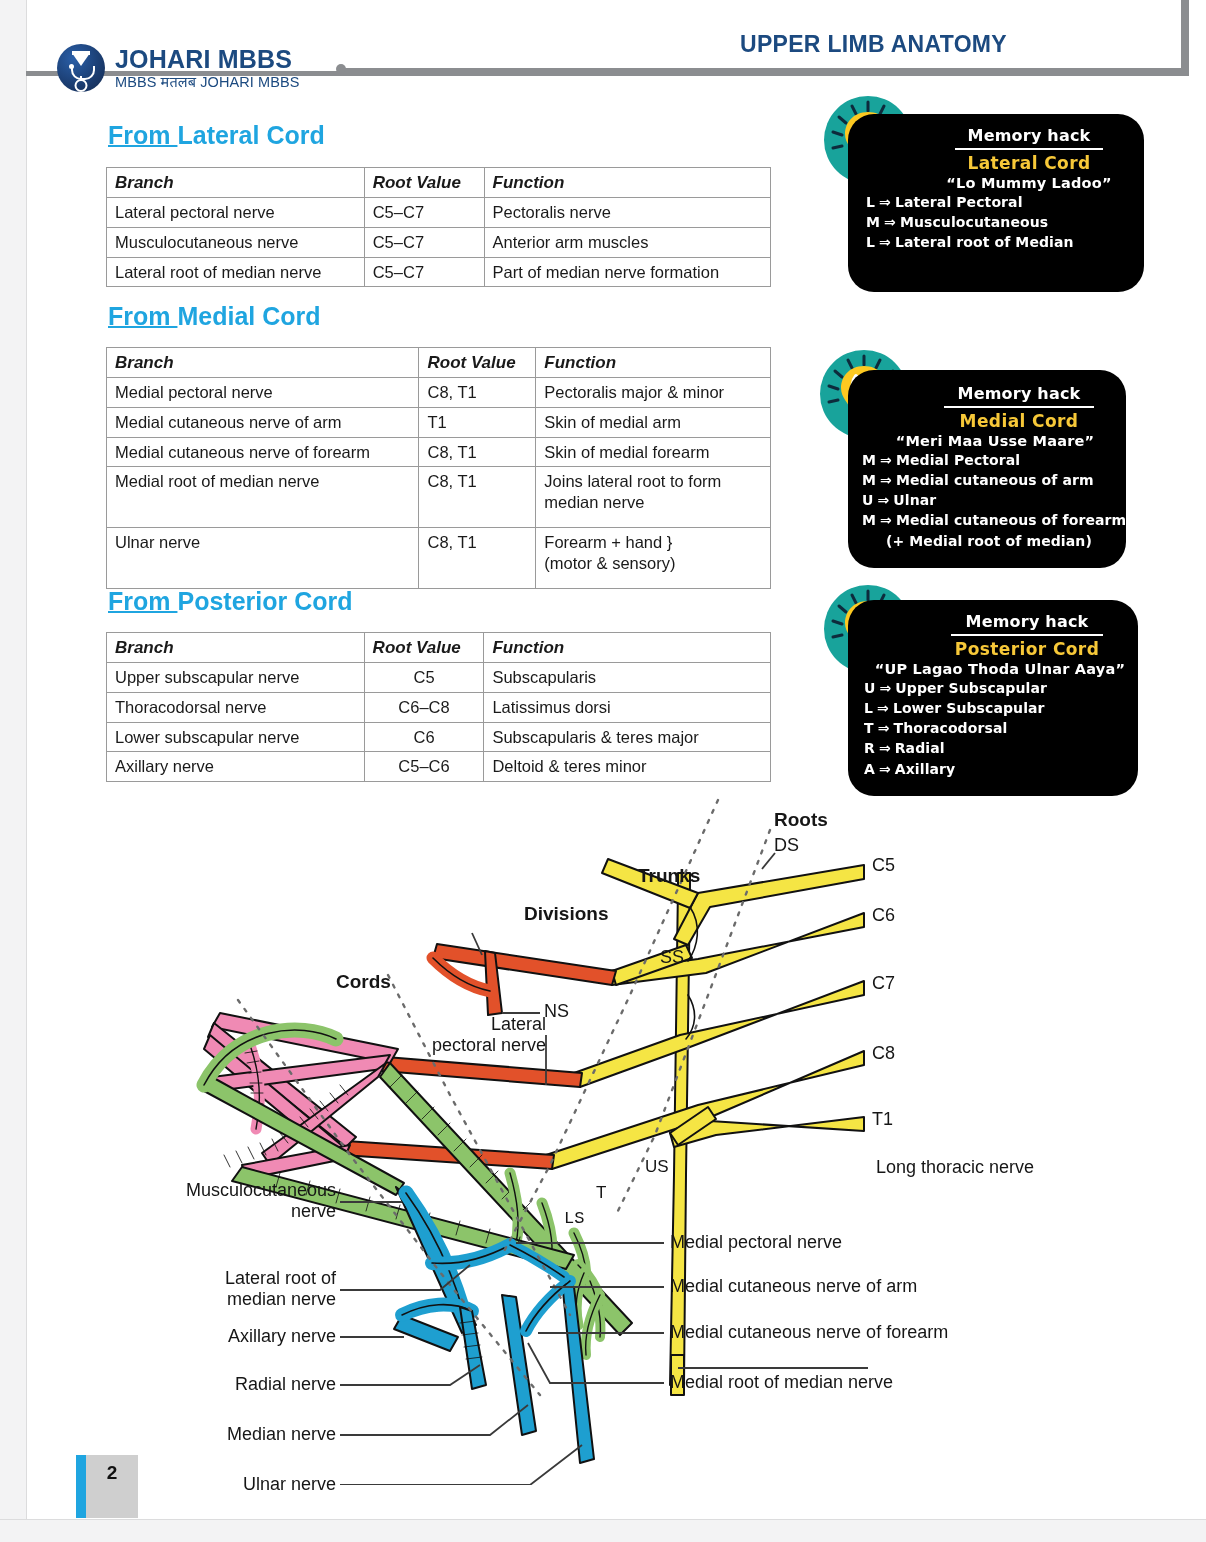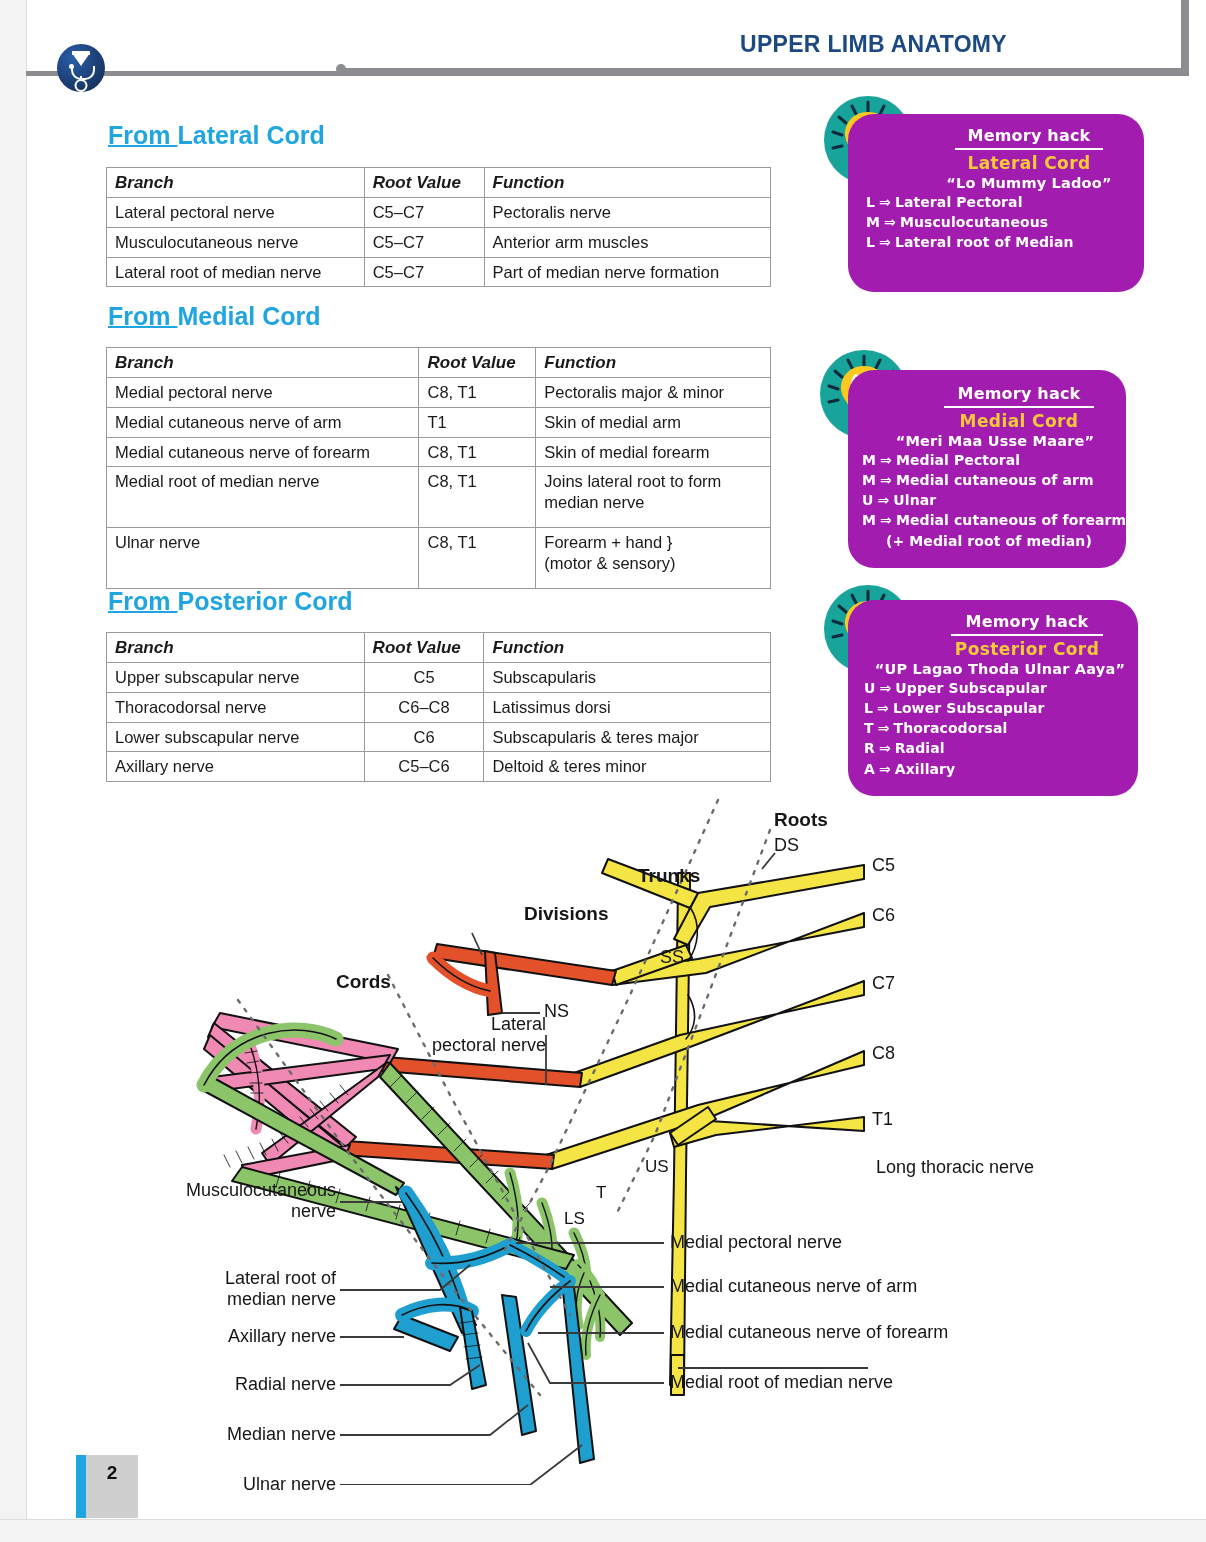--- a/index.html
+++ b/index.html
@@ -176,21 +176,21 @@
     font-style: italic;
     font-weight: bold;
     font-size: 17px;
     margin-top: 36px;
   }
   table.data td.rv { }
 
   
   .hack {
     position: absolute;
-    background: #a21caf;
+    background: #000000;
     border-radius: 26px;
     color: #ffffff;
     font-family: "DejaVu Sans", sans-serif;
     text-align: center;
     box-sizing: border-box;
   }
   .hack-title {
     font-size: 16px;
     font-weight: bold;
     letter-spacing: 0.2px;
@@ -284,20 +284,24 @@
   <div class="doc-title">UPPER LIMB ANATOMY</div>
 
   <div class="logo-wrap">
     <div class="logo-badge">
       <div class="gem-top"></div>
       <div class="gem"></div>
       <div class="ear-l"></div>
       <div class="scope-tube"></div>
       <div class="scope-stem"></div>
       <div class="scope-bell"></div>
+    </div>
+    <div class="logo-text">
+      <div class="logo-main">JOHARI MBBS</div>
+      <div class="logo-sub">MBBS मतलब JOHARI MBBS</div>
     </div>
   </div>
   <div class="logo-dot"></div>
   <div class="logo-line"></div>
 
   <div class="sec-head" style="left:108px; top:121px;"><span class="u">From </span><span>Lateral Cord</span></div>
 
   <table class="data" style="left:106px; top:167px; width:665px;">
     <colgroup>
         <col style="width:258px">
@@ -718,21 +722,21 @@
     <div class="dlabel" style="left:722px; top:178px;">C7</div>
     <div class="dlabel" style="left:722px; top:248px;">C8</div>
     <div class="dlabel" style="left:722px; top:314px;">T1</div>
 
     
     <div class="dlabel" style="left:624px; top:40px;">DS</div>
     <div class="dlabel" style="left:510px; top:108px;margin-top:44px;">SS</div>
     <div class="dlabel" style="left:394px; top:206px;">NS</div>
     <div class="dlabel small" style="left:448px; top:362px;margin-left:47px;">US</div>
     <div class="dlabel small" style="left:446px; top:388px;">T</div>
-    <div class="dlabel small" style="left:414px; top:414px;">LS</div>
+    <div class="dlabel small" style="left:414px; top:414px;font-family:Liberation Mono, monospace;">LS</div>
 
     
     <div class="dlabel" style="left:726px; top:362px;">Long thoracic nerve</div>
     <div class="dlabel" style="left:520px; top:437px;">Medial pectoral nerve</div>
     <div class="dlabel" style="left:520px; top:481px;">Medial cutaneous nerve of arm</div>
     <div class="dlabel" style="left:520px; top:527px;">Medial cutaneous nerve of forearm</div>
     <div class="dlabel" style="left:520px; top:577px;">Medial root of median nerve</div>
 
     
     <div class="dlabel r" style="left:256px; top:219px; width:140px; white-space:pre-line;">Lateral

